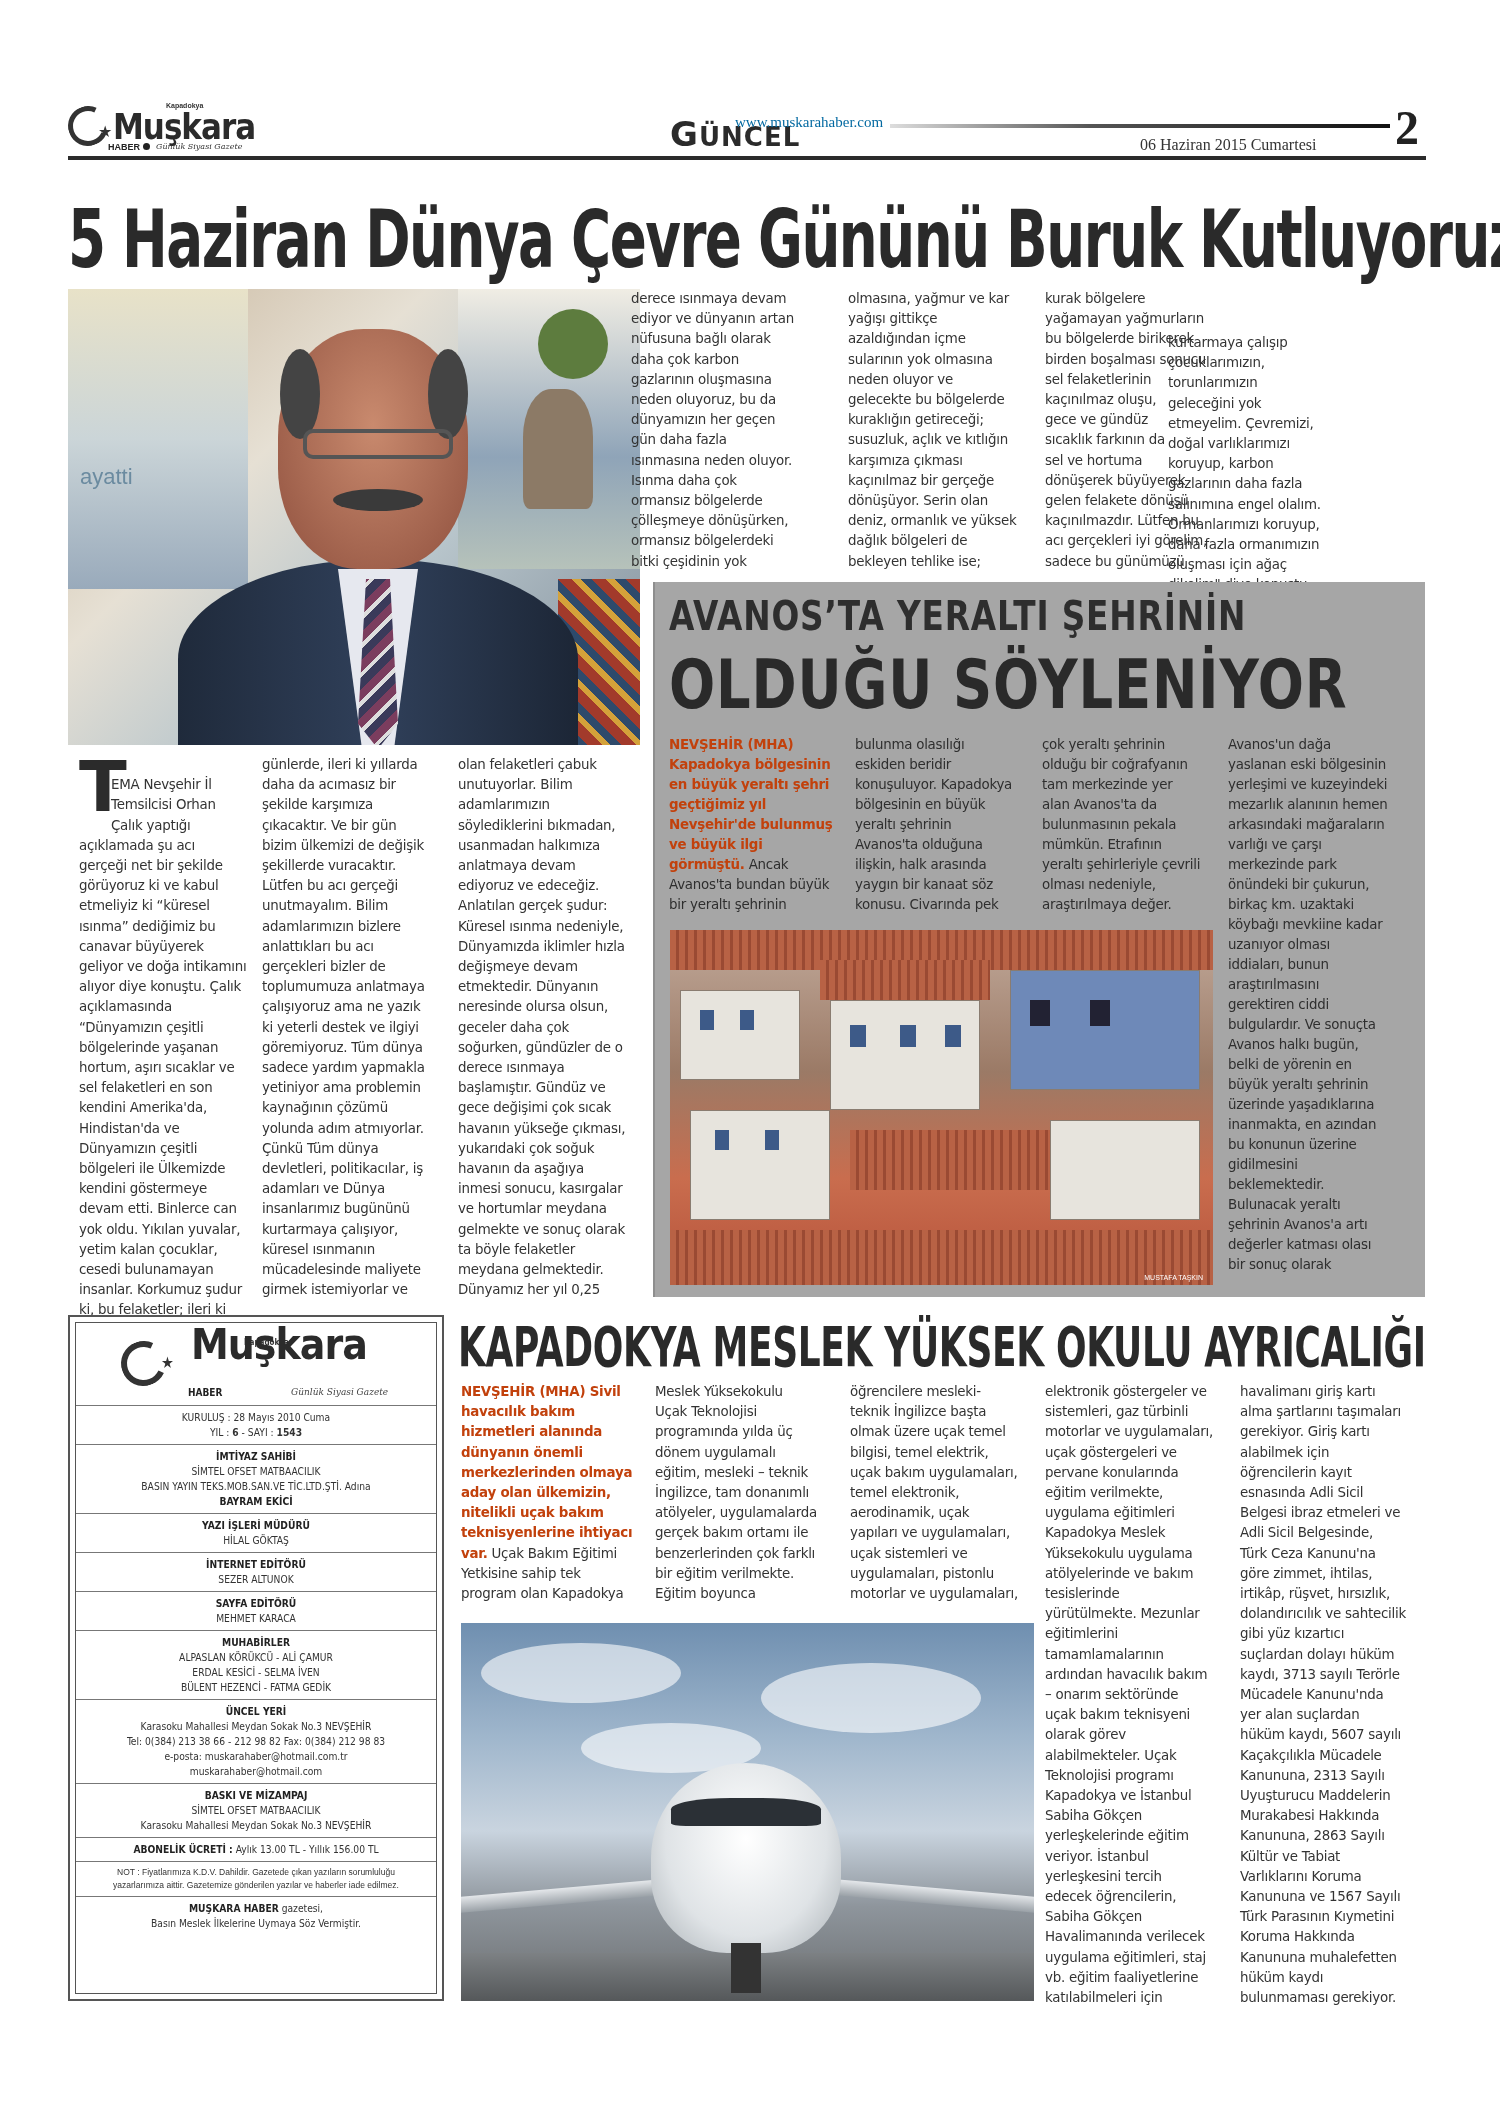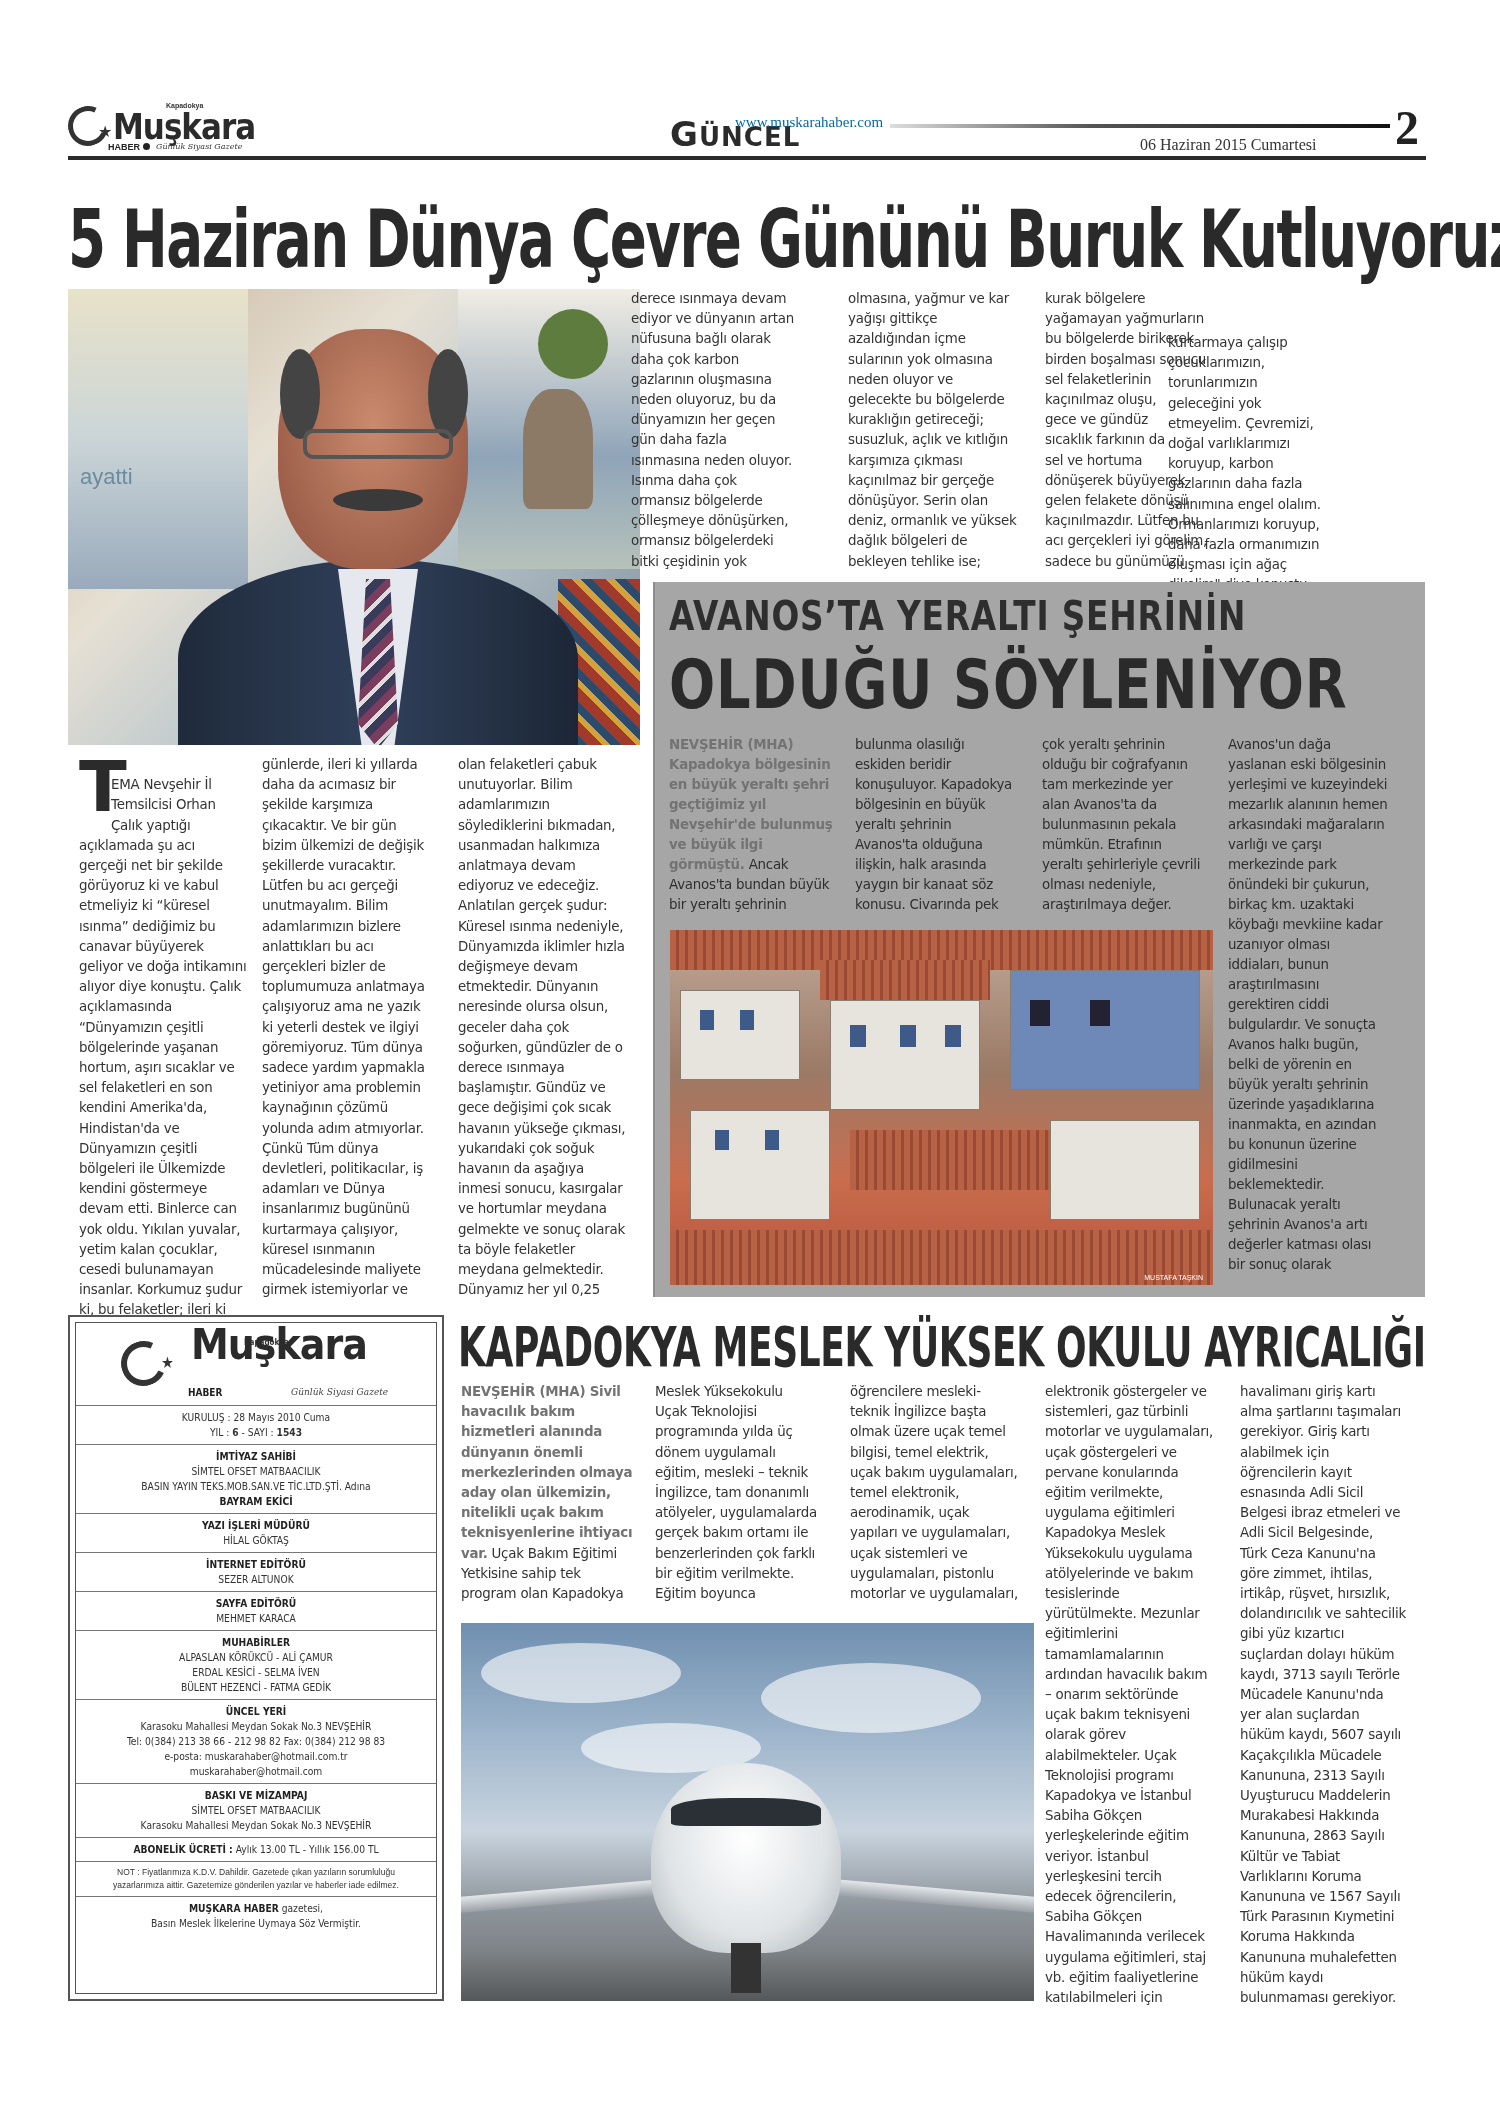--- a/index.html
+++ b/index.html
@@ -41,21 +41,21 @@
   .photo1 .glasses { position:absolute; left:235px; top:140px; width:150px; height:30px; border:4px solid #555; border-radius:10px; }
   .photo1 .mustache { position:absolute; left:265px; top:200px; width:90px; height:22px; border-radius:50%; background:#3a3a3a; }
   .photo1 .suit { position:absolute; left:110px; top:270px; width:400px; height:200px; border-radius: 50% 50% 0 0; background: linear-gradient(90deg,#1f2a3b,#30405a 50%,#1c2636); }
   .photo1 .shirt { position:absolute; left:270px; top:280px; width:80px; height:180px; background:#e6e8ef; clip-path: polygon(0 0,100% 0,70% 100%,30% 100%); }
   .photo1 .tie { position:absolute; left:290px; top:290px; width:40px; height:170px; background: repeating-linear-gradient(135deg,#7b3d5e 0 8px,#ddd 8px 12px,#3a3a5a 12px 20px); clip-path: polygon(20% 0,80% 0,100% 85%,50% 100%,0 85%); }
   .photo1 .chair { position:absolute; left:490px; top:290px; width:82px; height:170px; background: repeating-linear-gradient(45deg,#a23a2b 0 10px,#d4a23a 10px 16px,#2e4a6b 16px 24px); }
   .photo1 .caption-txt { position:absolute; left:12px; top:175px; font-size:22px; color:#6b8ba0; }
 
   
   .col { position:absolute; font-family: "DejaVu Sans", sans-serif; font-size: 13.4px; line-height: 20.2px; color:#333; white-space: pre-line; letter-spacing: -0.25px; }
-  .col b, .bold { font-weight: bold; color:#737373; }
+  .col b, .bold { font-weight: bold; color:#c2410c; }
 
   .c1a { left: 631px; top: 289px; width: 190px; }
   .c1b { left: 848px; top: 289px; width: 190px; }
   .c1c { left: 1045px; top: 289px; width: 190px; }
   .c1d { left: 1168px; top: 289px; width: 195px; margin-top: 44px; }
 
   .dropcap { position:absolute; left: 79px; top: 757px; font-family:"DejaVu Sans", sans-serif; font-weight:bold; font-size: 70px; line-height: 60px; color:#2b2b2b; }
   .c2a { left: 79px; top: 755px; width: 175px; }
   .c2a .first { padding-left: 32px; display:block; }
   .c2b { left: 262px; top: 755px; width: 180px; }

